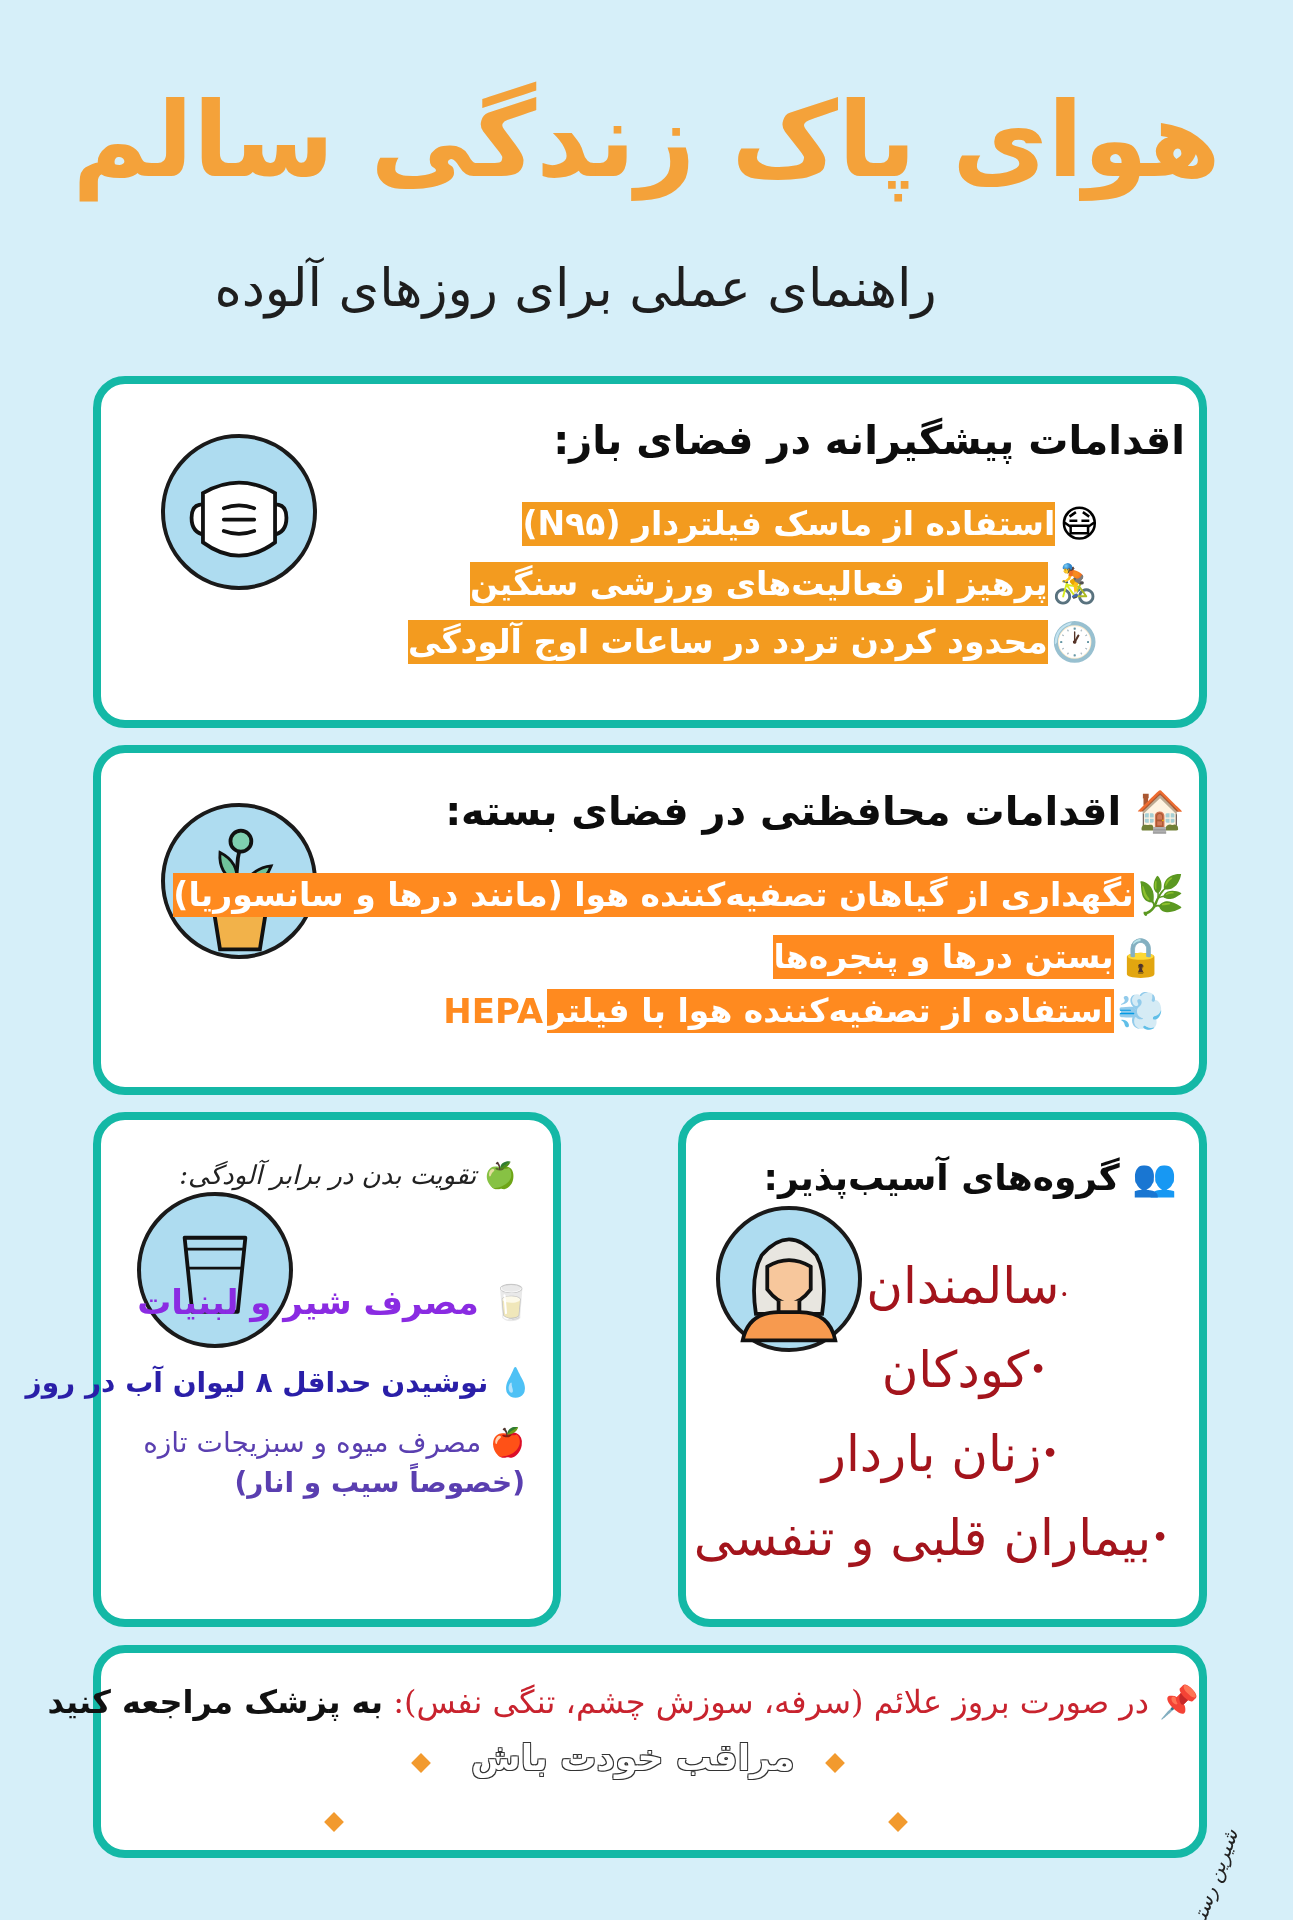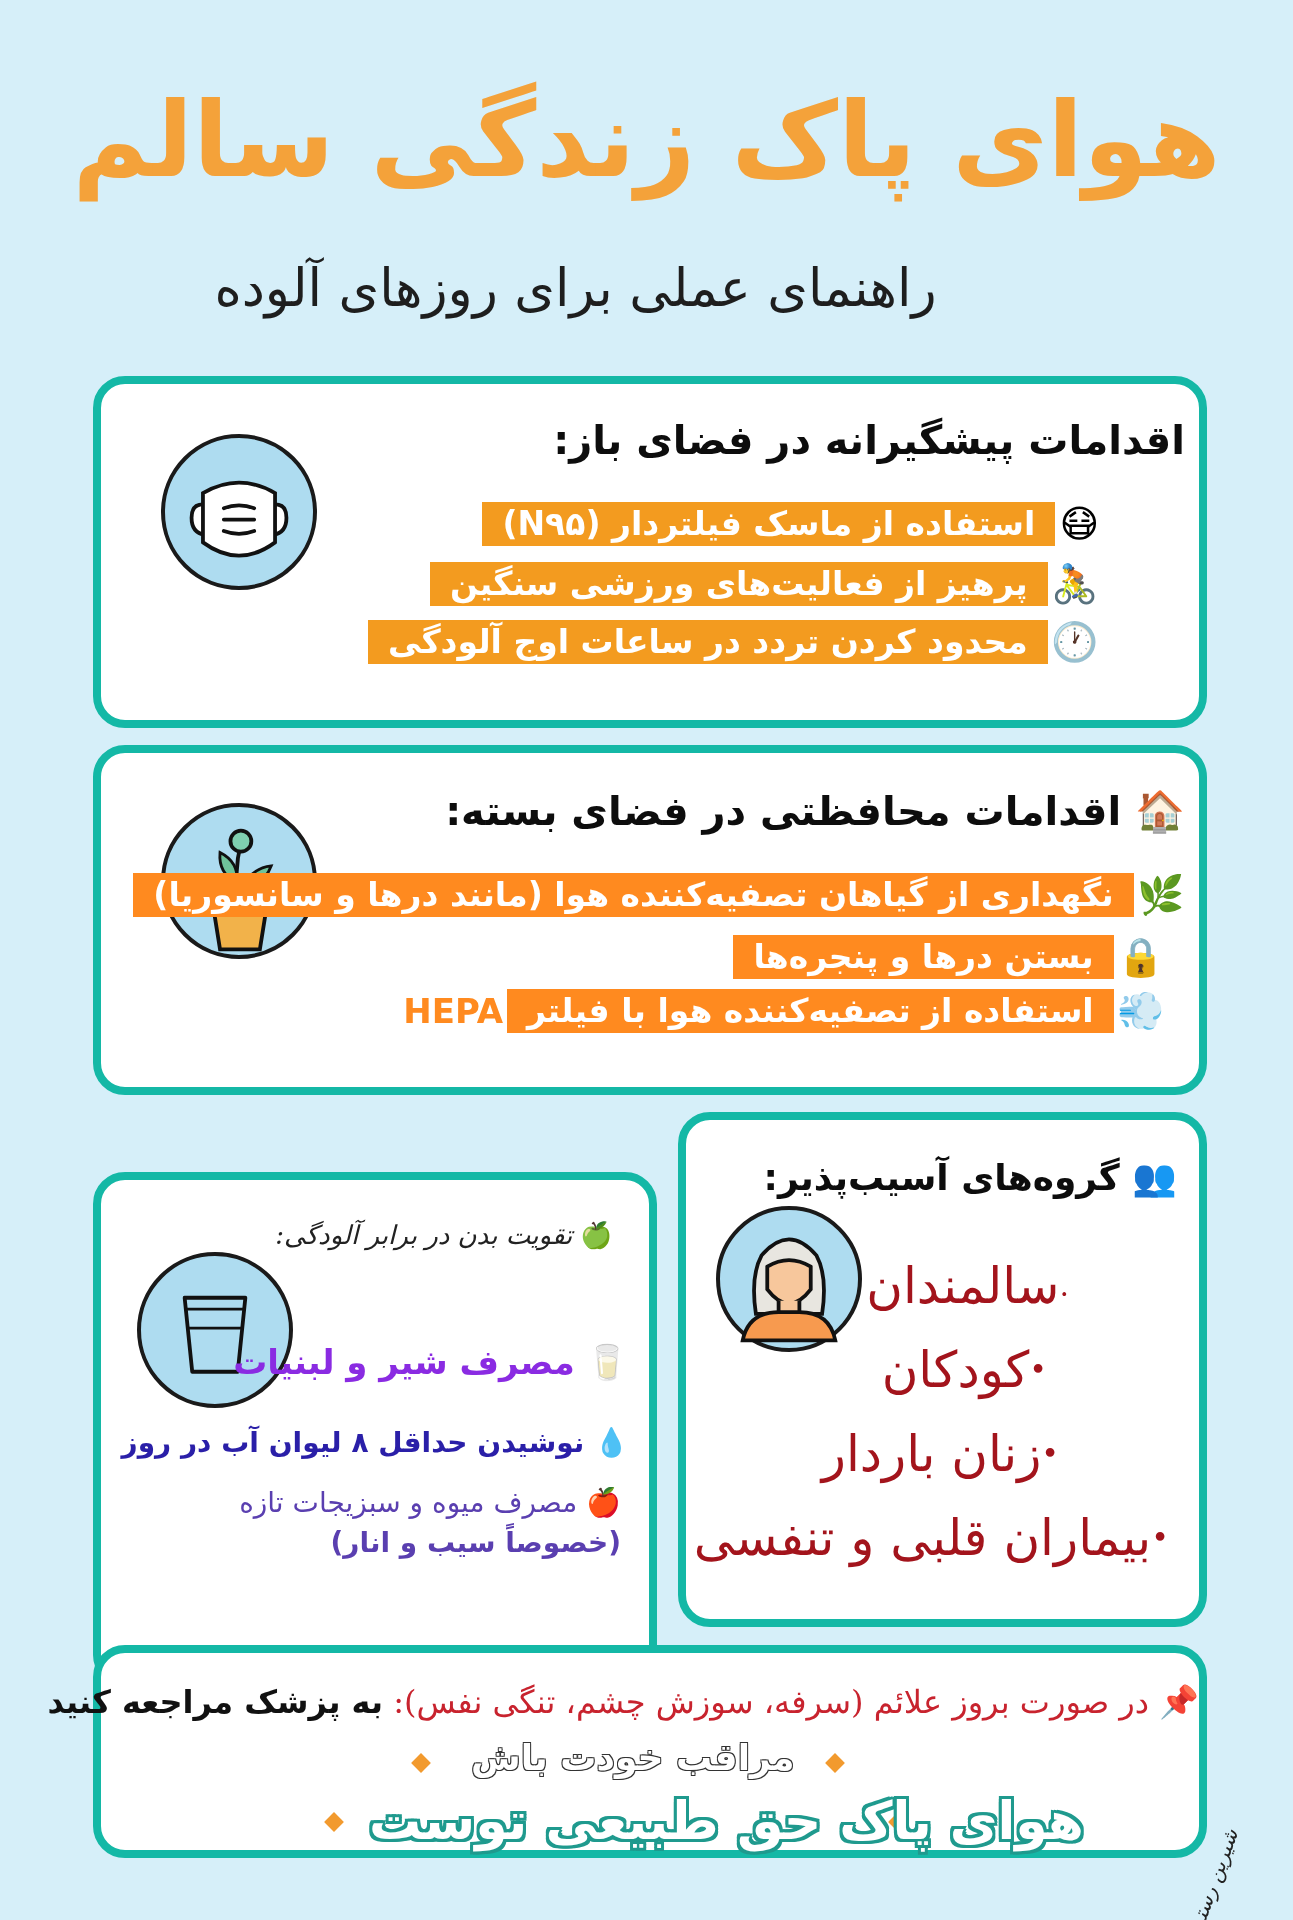--- a/index.html
+++ b/index.html
@@ -31,21 +31,21 @@
     position:absolute; direction:rtl; color:#0d0d0d; font-weight:bold;
     font-size:40px; line-height:52px; white-space:nowrap;
   }
   .hl-row {
     position:absolute; direction:rtl; white-space:nowrap; display:flex;
     align-items:center; gap:4px;
   }
   .hl-row .emoji { font-size:38px; line-height:44px; }
   .hl-text {
     background:#f39b1f; color:#ffffff; font-weight:bold; font-size:33px;
-    line-height:44px; padding:0 20px;
+    line-height:44px; padding:0 0;
   }
   .hl-text.red { background:#ff8a1f; }
   .plain-orange {
     color:#ff8a1f; font-weight:bold; font-size:34px; line-height:44px;
   }
   .nut-heading {
     position:absolute; direction:rtl; font-family:"DejaVu Serif", serif;
     font-style:italic; color:#222; font-size:26px; white-space:nowrap;
   }
   .nut-item { position:absolute; direction:rtl; white-space:nowrap; font-weight:bold; }
@@ -134,21 +134,21 @@
     <span class="emoji">🔒</span>
     <span class="hl-text red">بستن درها و پنجره‌ها</span>
   </div>
   <div class="hl-row" style="right:34px; top:236px;">
     <span class="emoji">💨</span>
     <span class="hl-text red">استفاده از تصفیه‌کننده هوا با فیلتر</span>
     <span class="plain-orange">HEPA</span>
   </div>
 </div>
 
-<div class="card" style="left:93px; top:1172px; width:564px; height:515px;">
+<div class="card" style="left:93px; top:1112px; width:468px; height:515px;">
   <div class="nut-heading" style="right:36px; top:40px;">
     <span style="font-style:normal;">🍏</span>
     <span>تقویت بدن در برابر آلودگی:</span>
   </div>
   <div class="circle" style="left:36px; top:72px; width:156px; height:156px;">
     <svg viewBox="0 0 156 156">
       <path d="M46 44 h64 l-8 78 h-48 z" fill="#aedcf0" stroke="#111" stroke-width="4" stroke-linejoin="round"></path>
       <path d="M47 56 h62" stroke="#111" stroke-width="3"></path>
       <path d="M50 76 h56" stroke="#111" stroke-width="3"></path>
     </svg>
@@ -199,16 +199,15 @@
   <div class="warn-line" style="top:26px;">
     <span>📌</span>
     <span class="warn-red">در صورت بروز علائم (سرفه، سوزش چشم، تنگی نفس):</span>
     <span class="warn-bold">به پزشک مراجعه کنید</span>
   </div>
   <div class="diamond" style="left:313px; top:103px;"></div>
   <div class="diamond" style="left:727px; top:103px;"></div>
   <div class="outline-text" style="left:370px; top:84px;">مراقب خودت باش</div>
   <div class="diamond" style="left:226px; top:162px;"></div>
   <div class="diamond" style="left:790px; top:162px;"></div>
-  <div class="teal-text" style="left:268px; top:138px;">هوای پاک حق طبیعی توست</div>
 </div>
 
 <div class="signature" style="left:1150px; top:1875px;">شیرین رستمی</div>
 
 </body></html>

